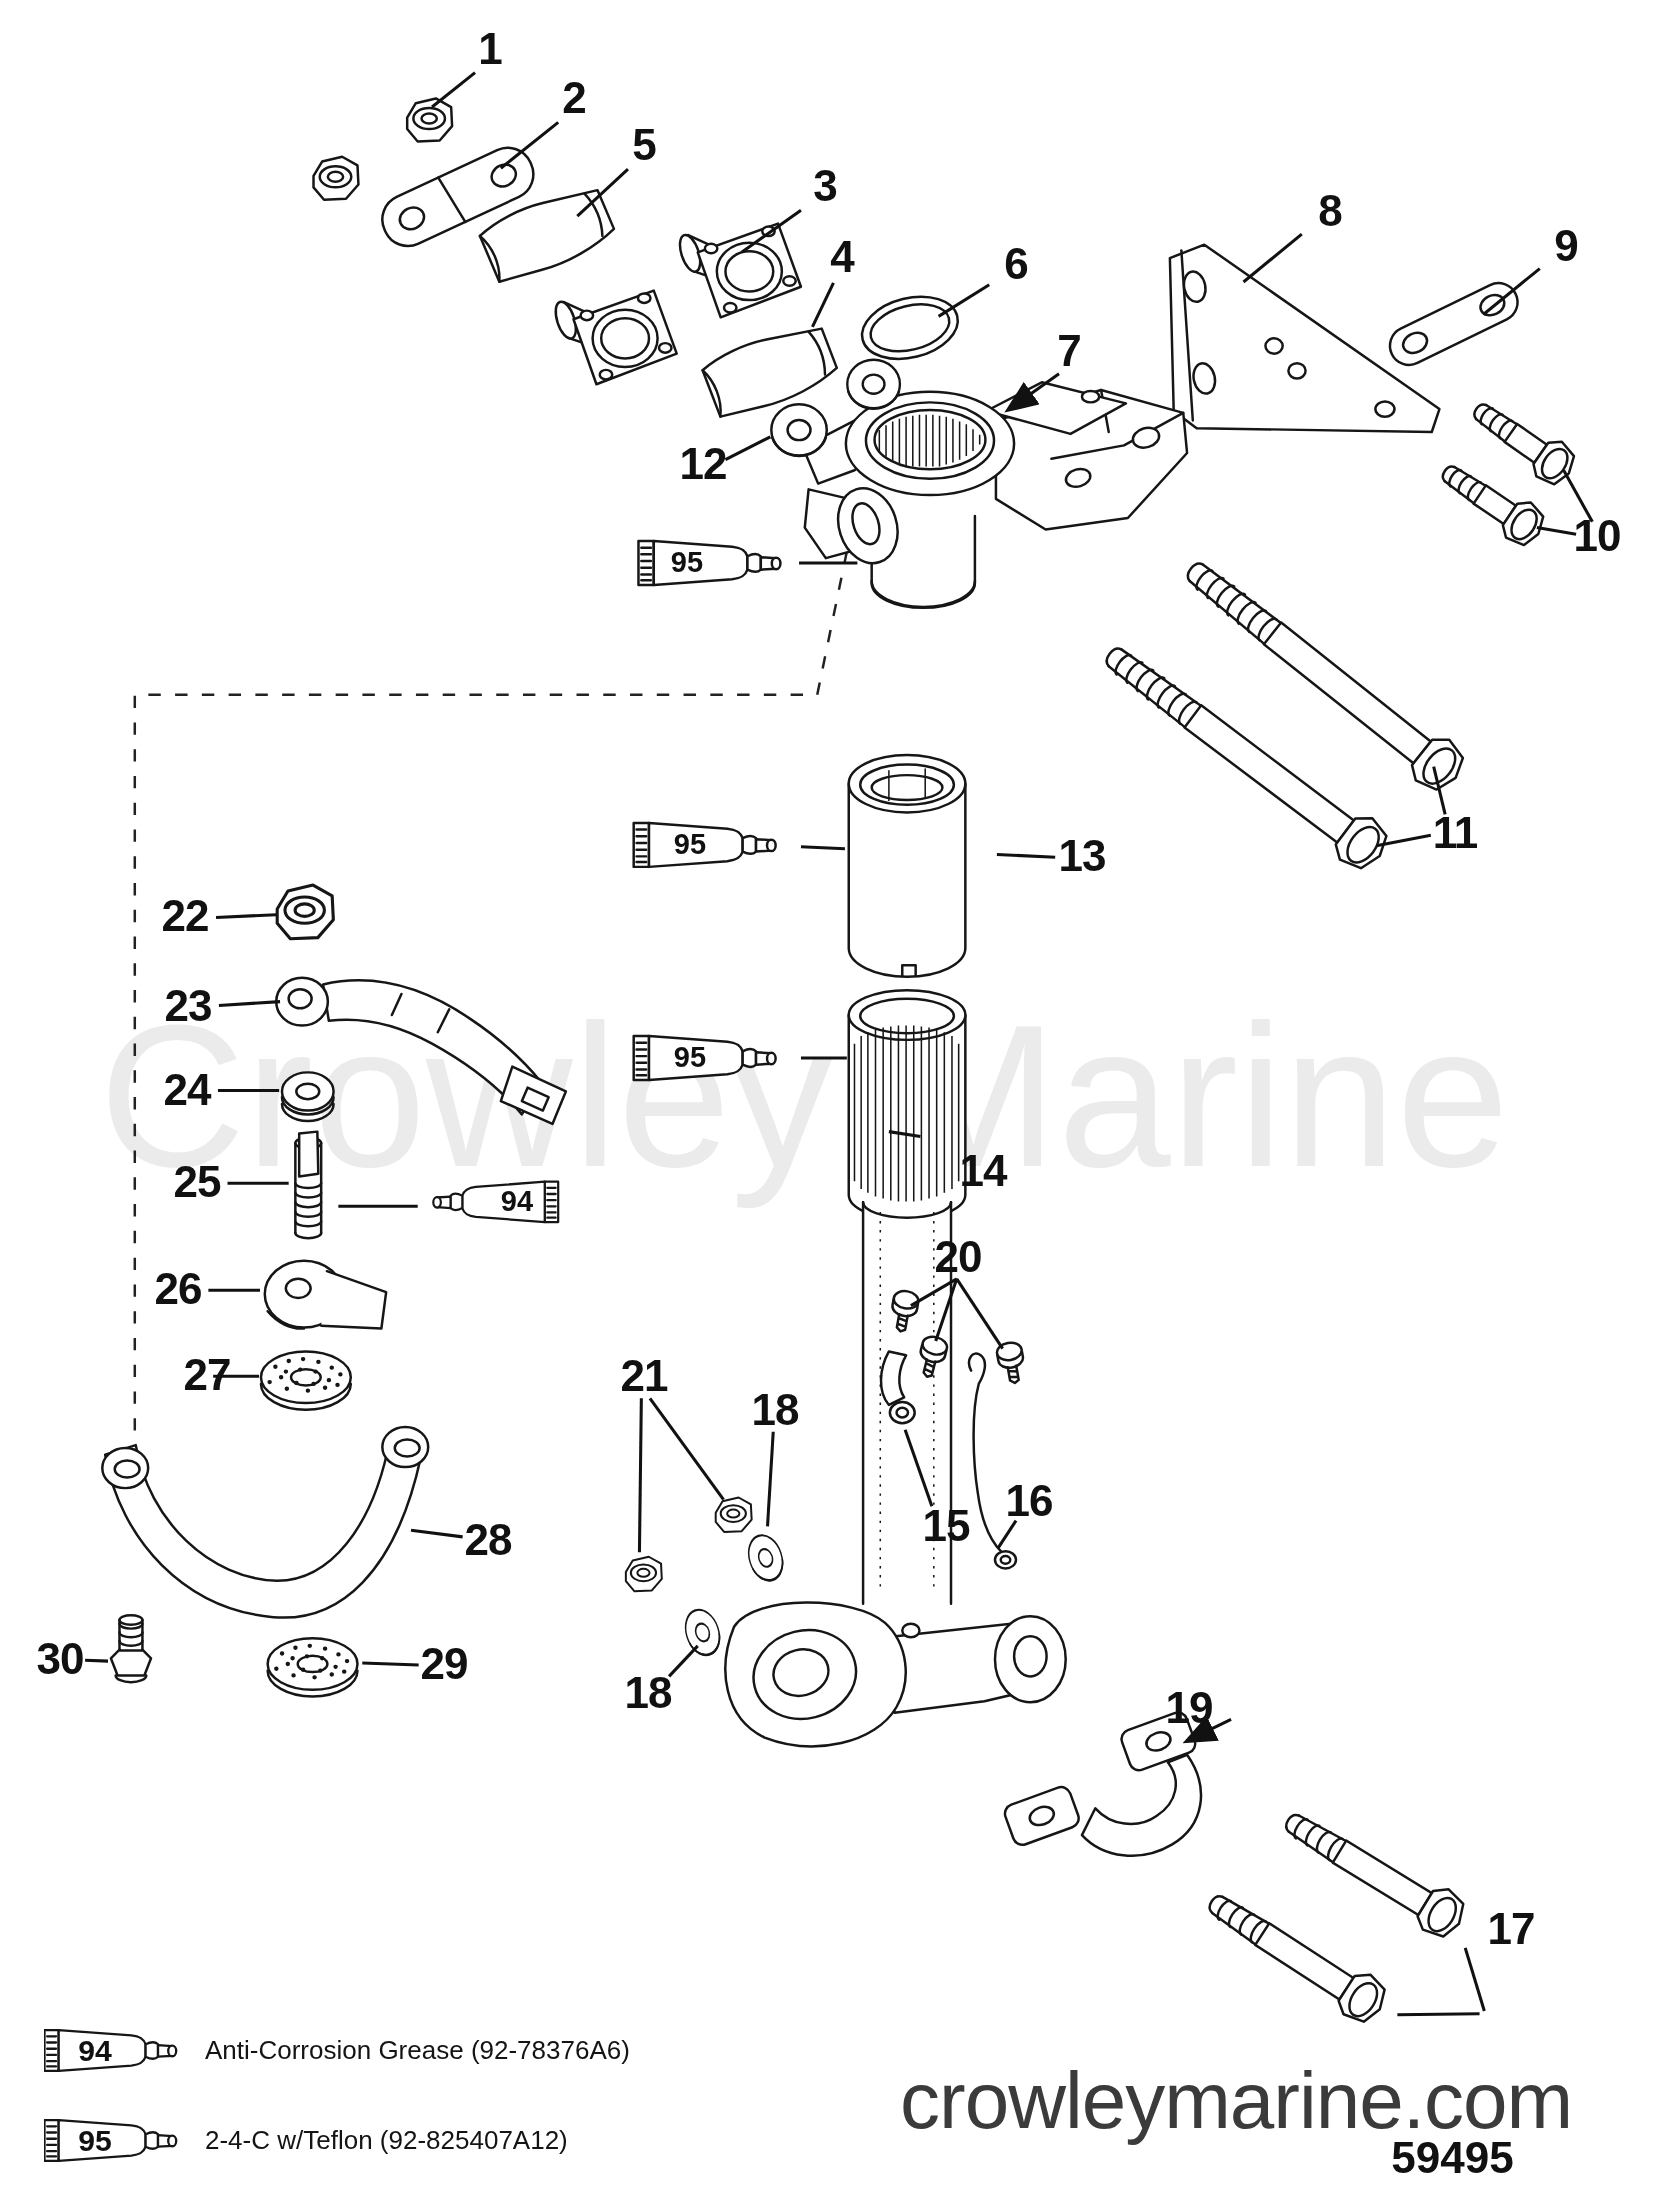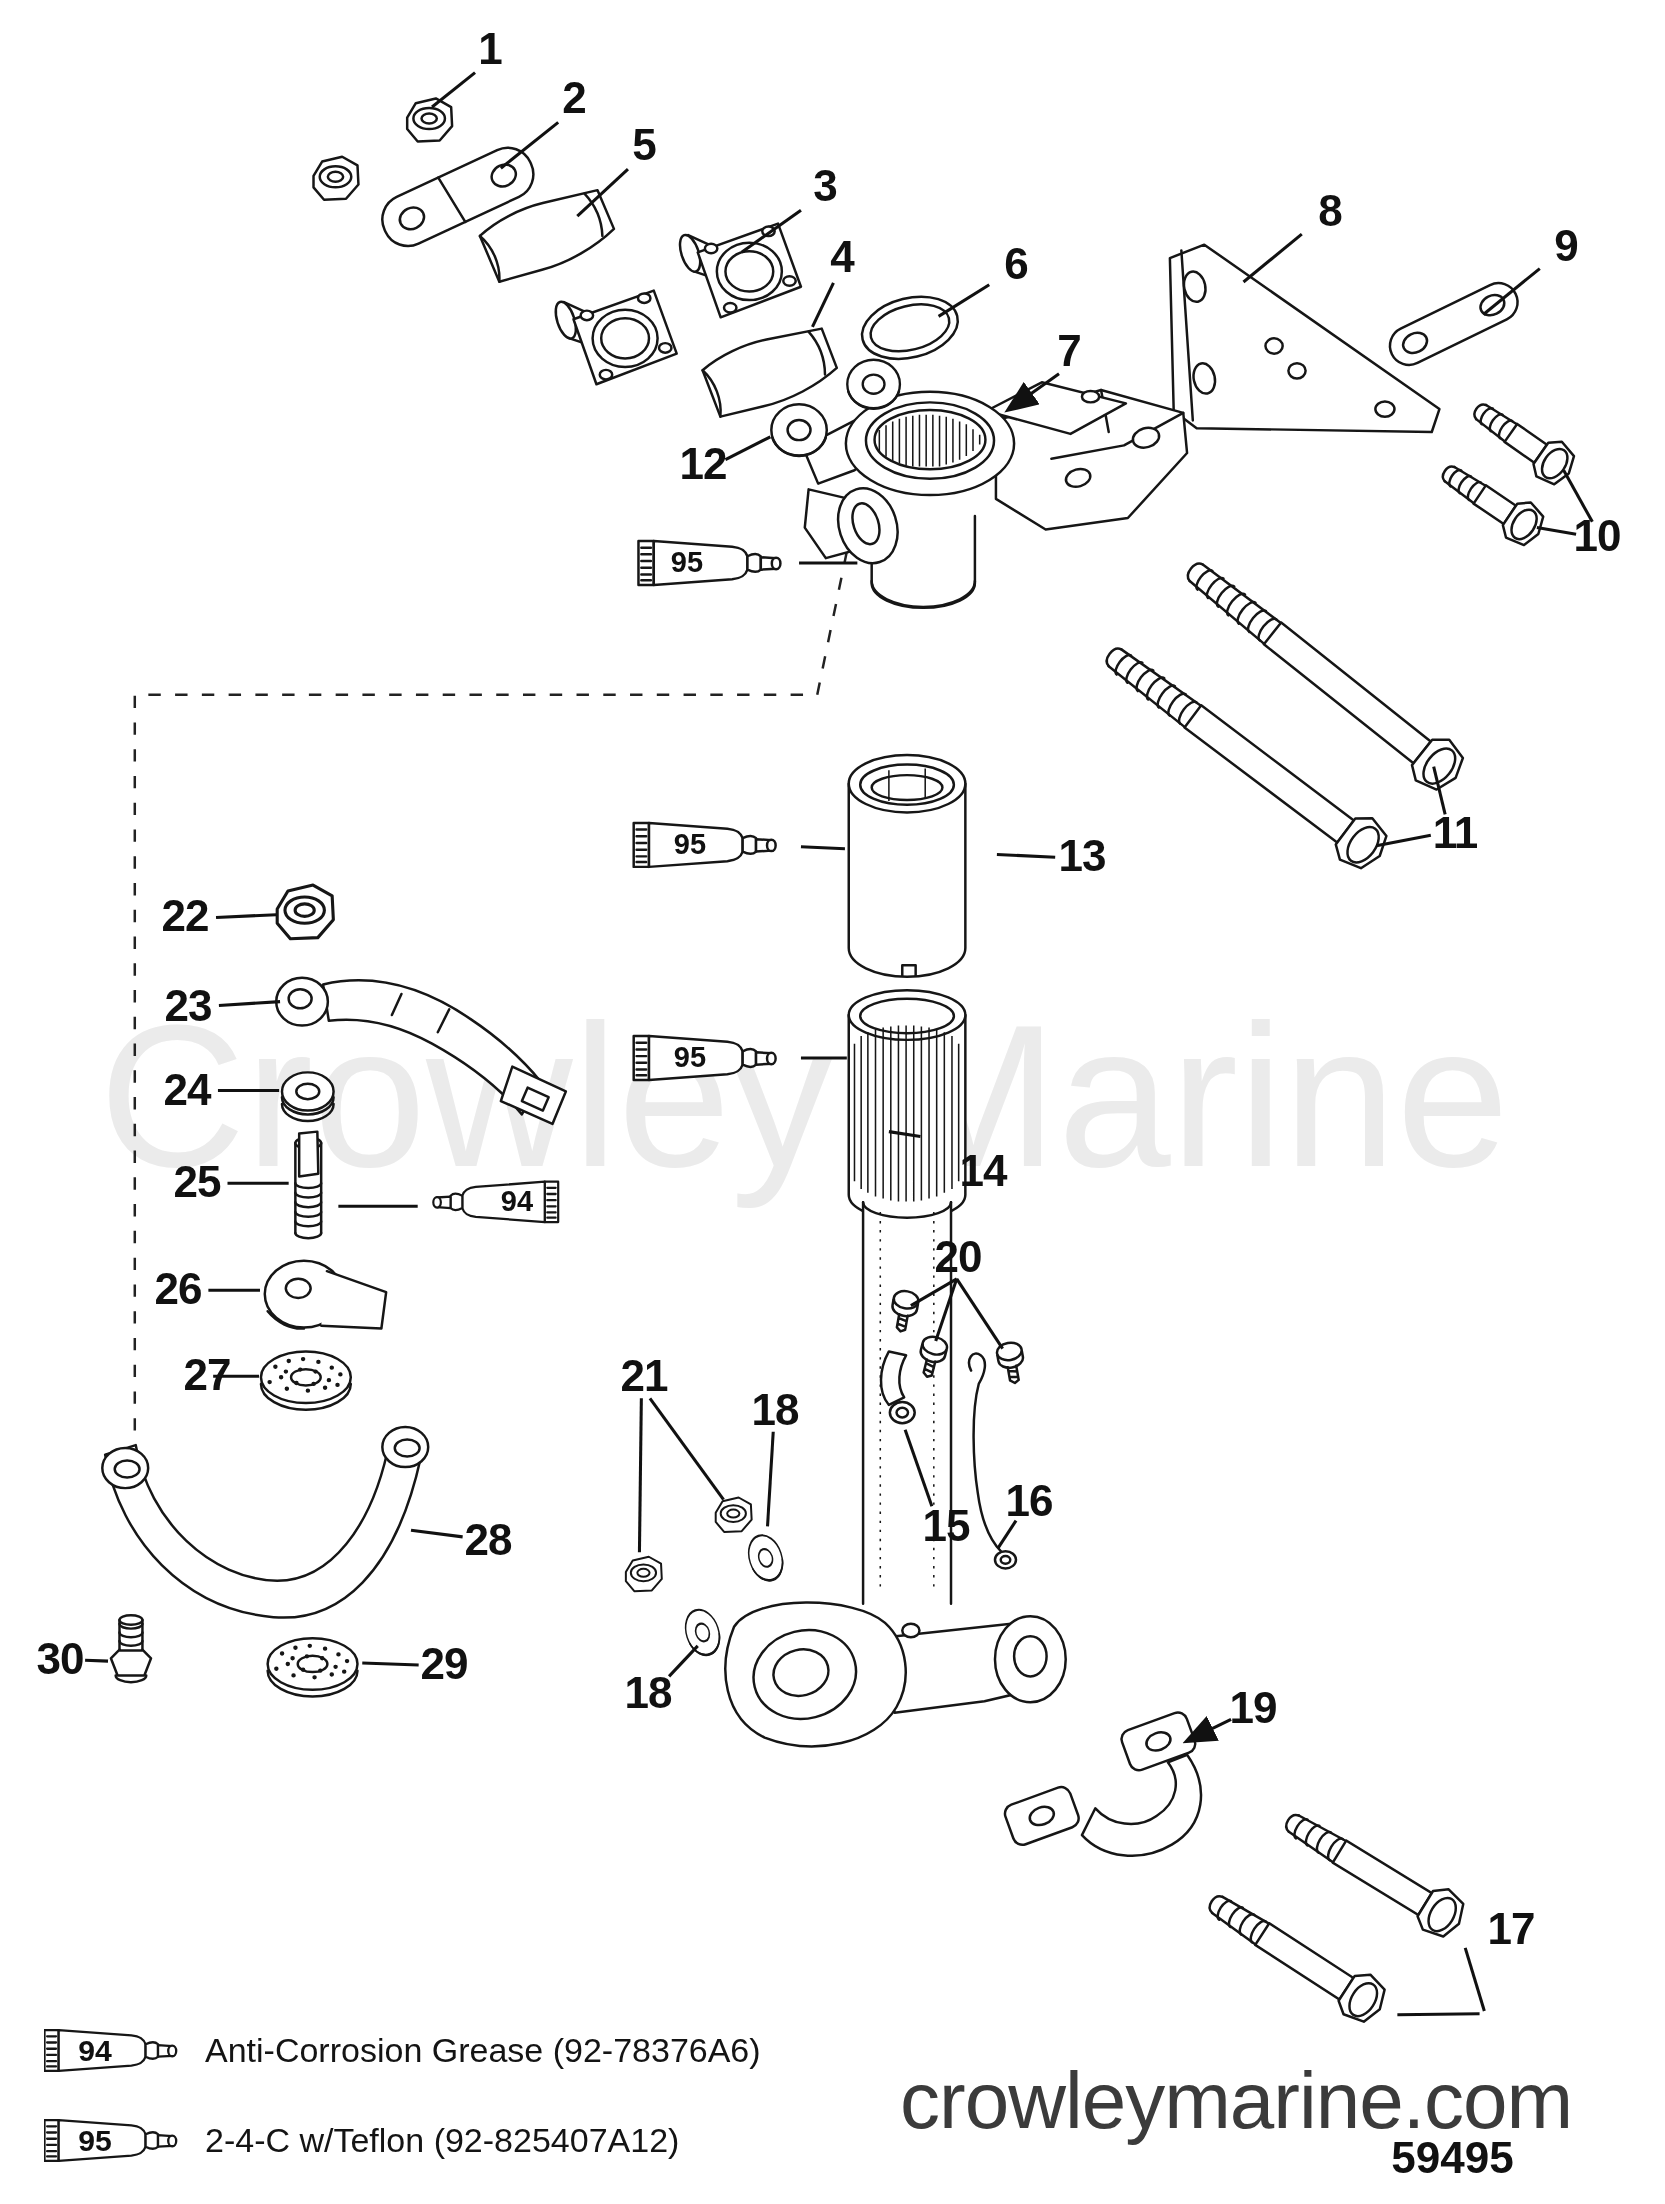--- a/index.html
+++ b/index.html
@@ -26,21 +26,21 @@
     font-size:44px;font-weight:700;color:#111;letter-spacing:-1px;white-space:nowrap;
   }
   .tube-num{
     position:absolute;transform:translate(-50%,-52%);
     font-size:29px;font-weight:700;color:#111;white-space:nowrap;
   }
   .legend-row{
     position:absolute;left:44px;display:flex;align-items:center;gap:27px;z-index:3;
   }
   .legend-row svg{flex:0 0 auto;}
-  .legend-text{font-size:34px;color:#141414;white-space:nowrap;}
+  .legend-text{font-size:26px;color:#141414;white-space:nowrap;}
   .legend-tube-num{font-size:34px;font-weight:700;fill:#111;font-family:"Liberation Sans",sans-serif;}
   #site{
     position:absolute;left:900px;top:2055px;z-index:3;
     font-size:80px;color:#3b3b3b;letter-spacing:-1px;white-space:nowrap;
   }
   #drawing-number{
     position:absolute;left:1357px;top:2133px;width:191px;text-align:center;z-index:3;
     font-size:44px;font-weight:700;color:#111;
   }
 </style>
@@ -407,21 +407,21 @@
     <span class="callout" style="left: 1597px; top: 537px;">10</span>
     <span class="callout" style="left: 1455px; top: 834px;">11</span>
     <span class="callout" style="left: 703px; top: 465px;">12</span>
     <span class="callout" style="left: 1082px; top: 857px;">13</span>
     <span class="callout" style="left: 983px; top: 1138px; margin-top: 34px;">14</span>
     <span class="callout" style="left: 946px; top: 1527px;">15</span>
     <span class="callout" style="left: 1029px; top: 1502px;">16</span>
     <span class="callout" style="left: 1511px; top: 1930px; text-align: center;">17</span>
     <span class="callout" style="left: 775px; top: 1411px;">18</span>
     <span class="callout" style="left: 648px; top: 1694px;">18</span>
-    <span class="callout" style="left: 1253px; top: 1709px; text-align: right;">19</span>
+    <span class="callout" style="left: 1189px; top: 1709px; text-align: right;">19</span>
     <span class="callout" style="left: 958px; top: 1258px;">20</span>
     <span class="callout" style="left: 644px; top: 1377px;">21</span>
     <span class="callout" style="left: 185px; top: 917px;">22</span>
     <span class="callout" style="left: 188px; top: 1007px;">23</span>
     <span class="callout" style="left: 187px; top: 1091px;">24</span>
     <span class="callout" style="left: 197px; top: 1183px;">25</span>
     <span class="callout" style="left: 178px; top: 1290px;">26</span>
     <span class="callout" style="left: 183px; top: 1376px; margin-left: 24px;">27</span>
     <span class="callout" style="left: 488px; top: 1541px;">28</span>
     <span class="callout" style="left: 444px; top: 1665px;">29</span>

